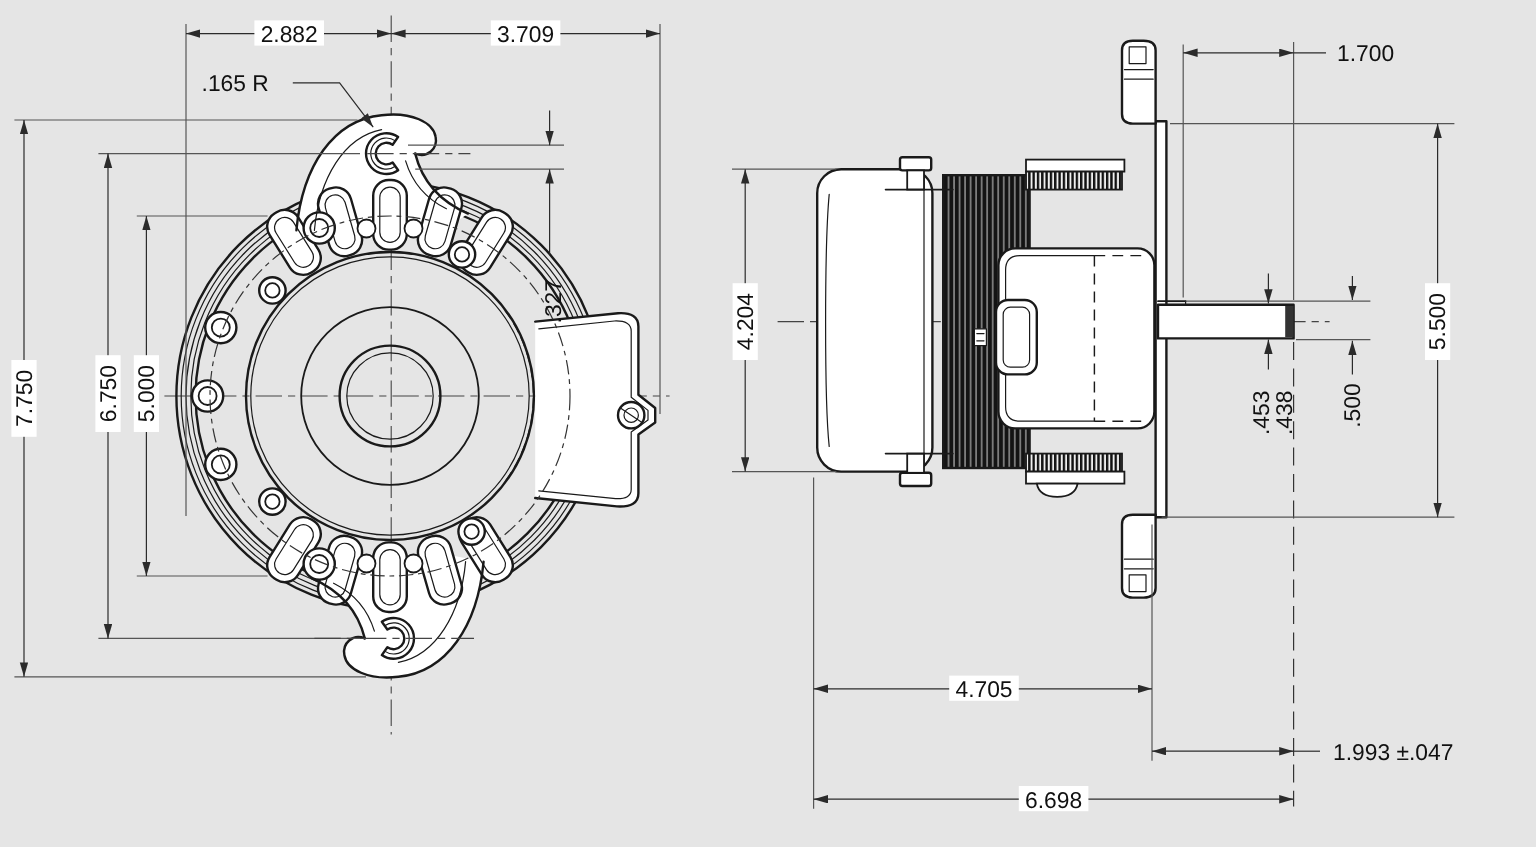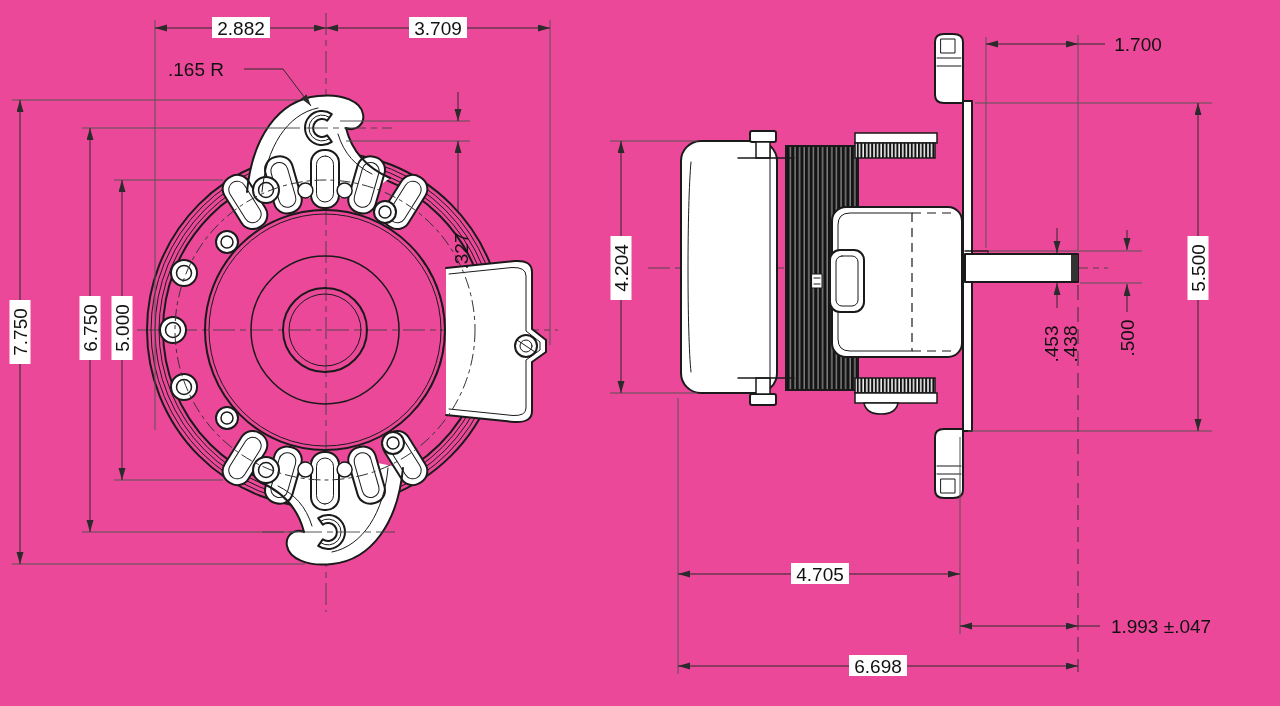--- a/index.html
+++ b/index.html
@@ -1,16 +1,16 @@
 <!DOCTYPE html>
 <html><head>
 <meta charset="utf-8">
 <style>
   html,body{margin:0;padding:0;background:#fff;}
-  .page{position:relative;width:1280px;height:706px;background:#ec4899;overflow:hidden;}
+  .page{position:relative;width:1280px;height:706px;background:#e5e5e5;overflow:hidden;}
   svg{position:absolute;left:0;top:0;}
   text{font-family:"Liberation Sans","DejaVu Sans",sans-serif;font-size:19px;fill:#111;}
   .obj{stroke:#1a1a1a;fill:none;stroke-width:2;stroke-linecap:round;stroke-linejoin:round;}
   .obj-thin{stroke:#1a1a1a;fill:none;stroke-width:1;stroke-linecap:round;stroke-linejoin:round;}
   .obj-med{stroke:#1a1a1a;fill:none;stroke-width:1.5;stroke-linecap:round;}
   .wfill{fill:#ffffff;}
   .dim{stroke:#2b2b2b;fill:none;stroke-width:1;}
   .ext{stroke:#555;fill:none;stroke-width:1;}
   .cline{stroke:#444;fill:none;stroke-width:0.9;stroke-dasharray:22 5 6 5;}
   .phantom{stroke:#333;fill:none;stroke-width:1;stroke-dasharray:12 4 4 4;}

